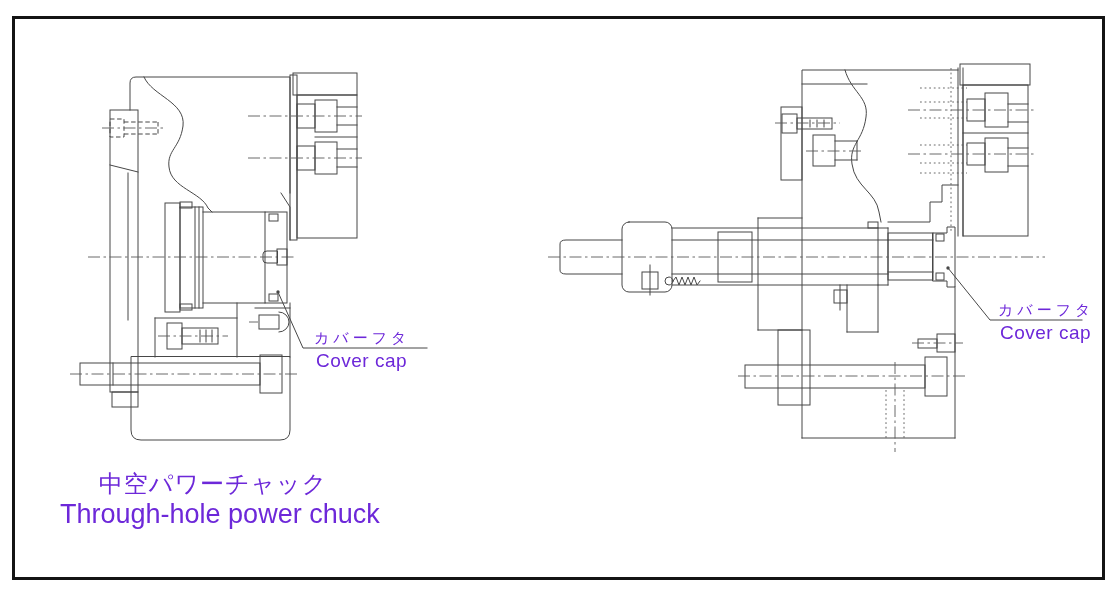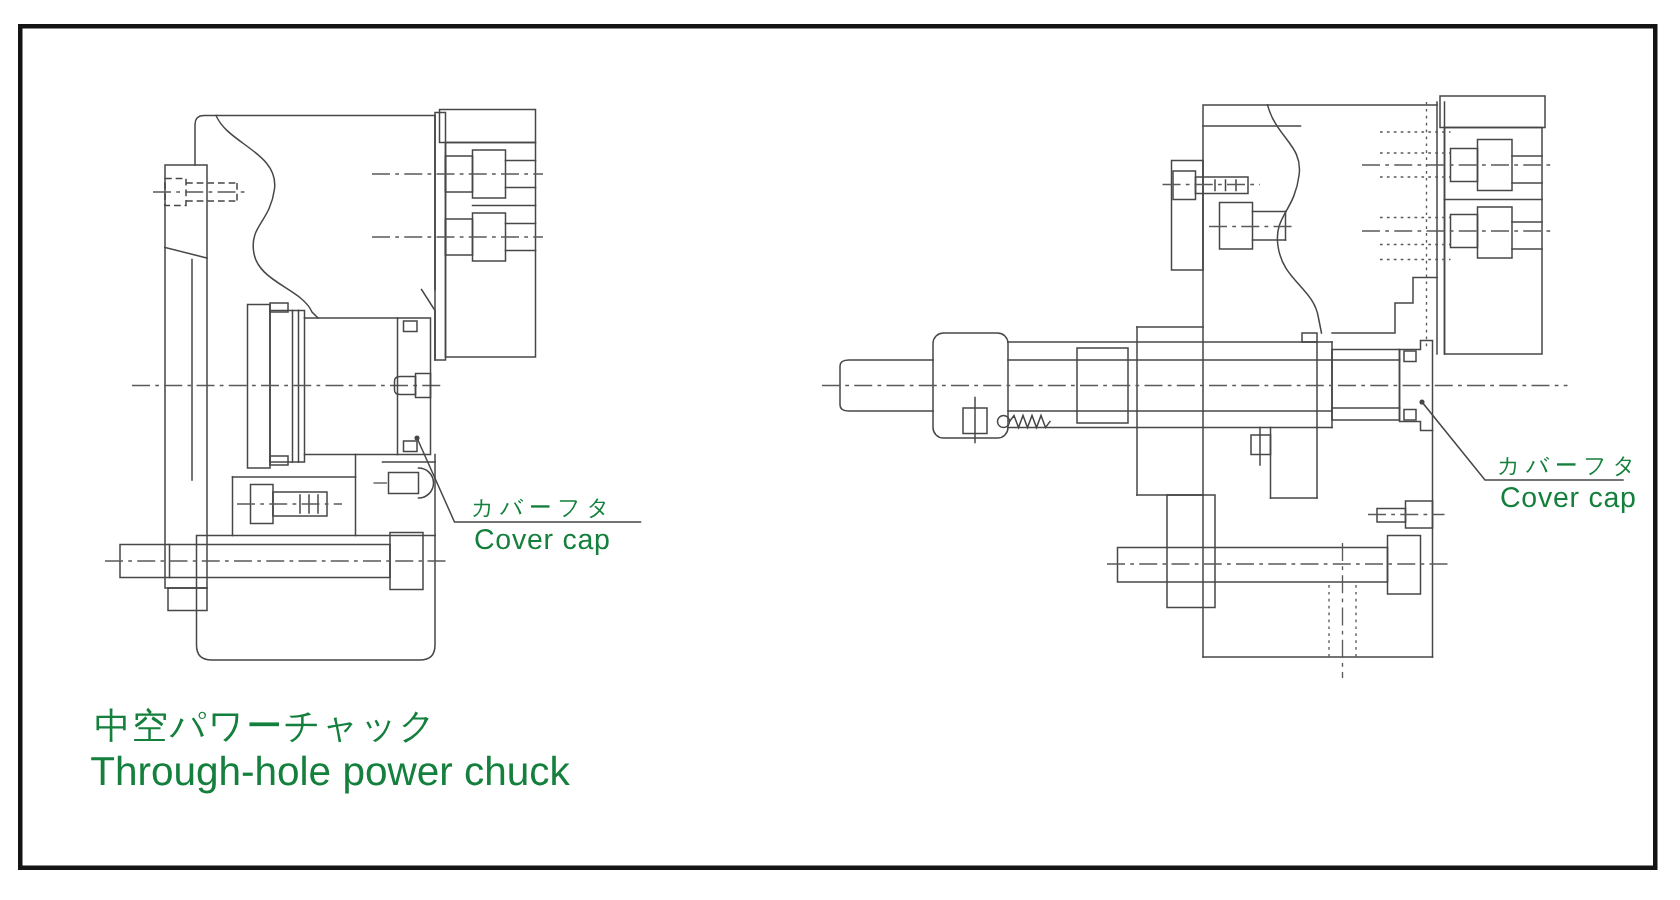--- a/index.html
+++ b/index.html
@@ -5,25 +5,25 @@
   html,body{margin:0;padding:0;background:#ffffff;}
   #page{position:relative;width:1120px;height:600px;background:#ffffff;overflow:hidden;
         font-family:"Liberation Sans","DejaVu Sans",sans-serif;}
   #frame{position:absolute;left:12px;top:16px;width:1093px;height:564px;
          border:3px solid #141414;box-sizing:border-box;}
   svg{position:absolute;left:0;top:0;}
   .s{stroke:#474747;stroke-width:1;fill:none;stroke-linecap:square;}
   .cl{stroke:#5a5a5a;stroke-width:0.9;fill:none;stroke-dasharray:12 3.5 2.5 3.5;}
   .dot{stroke:#5a5a5a;stroke-width:0.9;fill:none;stroke-dasharray:1.8 2.8;}
   .hid{stroke:#474747;stroke-width:1;fill:none;stroke-dasharray:4.5 2.6;}
-  .txt{position:absolute;color:#15803d;white-space:nowrap;}
+  .txt{position:absolute;color:#6d28d9;white-space:nowrap;}
   .callout-jp{font-size:15px;letter-spacing:4px;}
   .callout-en{font-size:19px;letter-spacing:0.5px;}
-  .cap-jp{font-size:24px;letter-spacing:1px;text-align:left;}
-  .cap-en{font-size:27px;text-align:center;}
+  .cap-jp{font-size:24px;letter-spacing:1px;text-align:center;}
+  .cap-en{font-size:27px;text-align:left;}
 </style>
 </head>
 <body>
 
 <div id="page">
   <div id="frame"></div>
 
   <svg width="1120" height="600" viewBox="0 0 1120 600">
 
     <g>

